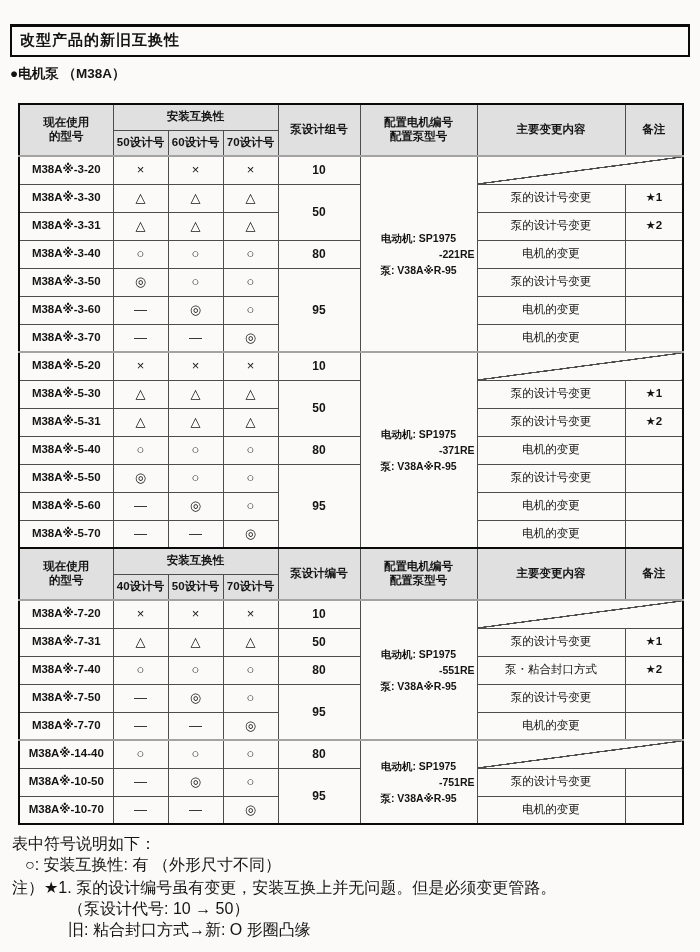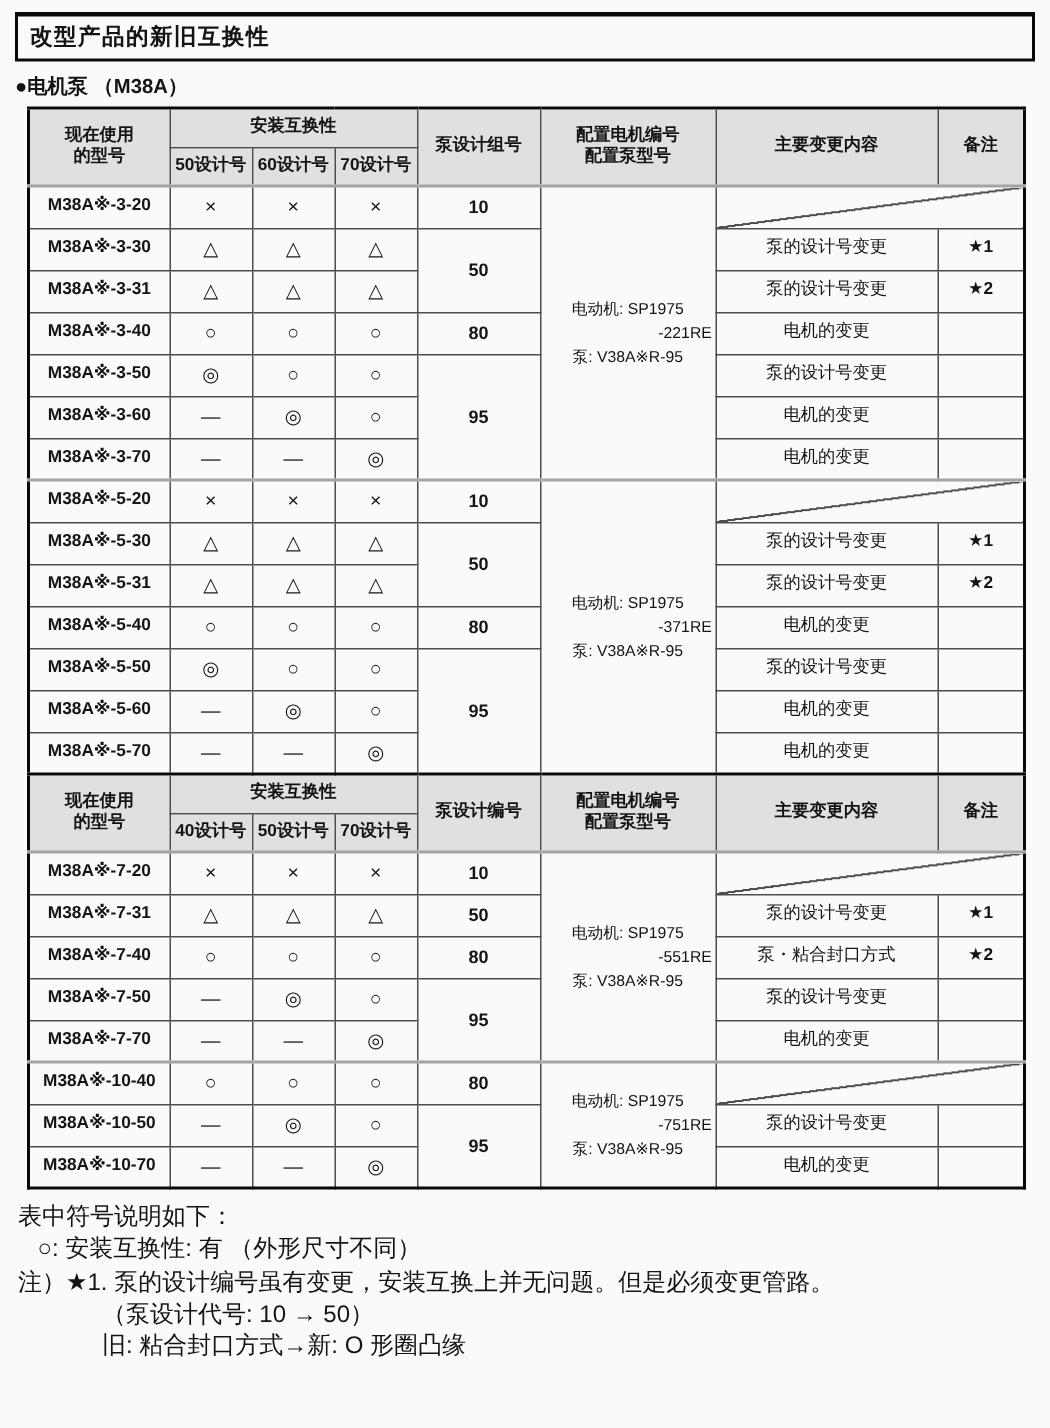--- a/index.html
+++ b/index.html
@@ -2,47 +2,47 @@
 <html><head>
 <meta charset="utf-8">
 <style>
   html,body{margin:0;padding:0;}
   body{
     width:700px;height:952px;
     background:#fbfaf8;
     font-family:"Liberation Sans","DejaVu Sans",sans-serif;
     color:#141414;
   }
-  .page{width:700px;height:952px;padding:8px 10px;box-sizing:border-box;overflow:hidden;}
+  .page{width:700px;height:952px;padding:24px 10px;box-sizing:border-box;overflow:hidden;}
   .title-box{
     border:2px solid #0a0a0a;border-top-width:3px;
     padding:4px 8px 5px;font-size:15px;font-weight:bold;letter-spacing:1px;
   }
-  .bullet{font-size:13.5px;font-weight:bold;margin:8px 0 4px 0;}
+  .bullet{font-size:13.5px;font-weight:bold;margin:8px 0 20px 0;}
 
   table.main{
     border-collapse:collapse;table-layout:fixed;width:664px;margin-left:8px;
     border:2px solid #0a0a0a;
   }
   .main th,.main td{
     border:1px solid #4d4d4d;
     padding:0 2px;text-align:center;vertical-align:middle;
     font-size:11.5px;line-height:1.2;overflow:hidden;
   }
   .main tr{height:28px;}
   .main tr.hr{height:26px;}
   .main th{background:#e0e0e0;font-weight:bold;}
   .main th div{line-height:1.2;}
   tbody.hdr>tr:first-child>th{border-top:2px solid #0a0a0a;}
   tbody.sec>tr:first-child>td{border-top:2px solid #a3a3a3;}
 
   td.model{font-weight:bold;}
   td.sym{font-size:13px;}
   td.grp{font-weight:bold;font-size:12px;}
-  td.motor{font-weight:normal;font-size:10.5px;line-height:1.55;margin-top:34px;}
+  td.motor{font-weight:bold;font-size:10.5px;line-height:1.55;margin-top:34px;}
   td.motor .ml2{padding-left:30px;text-align:right;}
   td.chg{font-size:11.5px;}
   td.note{font-weight:bold;}
   td.diag{
     background:linear-gradient(to bottom right,
       transparent calc(50% - 0.7px),
       #4d4d4d calc(50% - 0.7px),
       #4d4d4d calc(50% + 0.7px),
       transparent calc(50% + 0.7px));
   }
@@ -301,21 +301,21 @@
         <td class="sym">—</td>
         <td class="sym">—</td>
         <td class="sym">◎</td>
         <td class="chg">电机的变更</td>
         <td class="note"></td>
       </tr>
     </tbody>
 
     <tbody class="sec">
       <tr>
-        <td class="model">M38A※-10-40</td>
+        <td class="model">M38A※-14-40</td>
         <td class="sym">○</td>
         <td class="sym">○</td>
         <td class="sym">○</td>
         <td class="grp">80</td>
         <td class="motor" rowspan="3">
           <div>电动机: SP1975</div>
           <div class="ml2">-751RE</div>
           <div>泵: V38A※R-95</div>
         </td>
         <td class="diag" colspan="2"></td>

